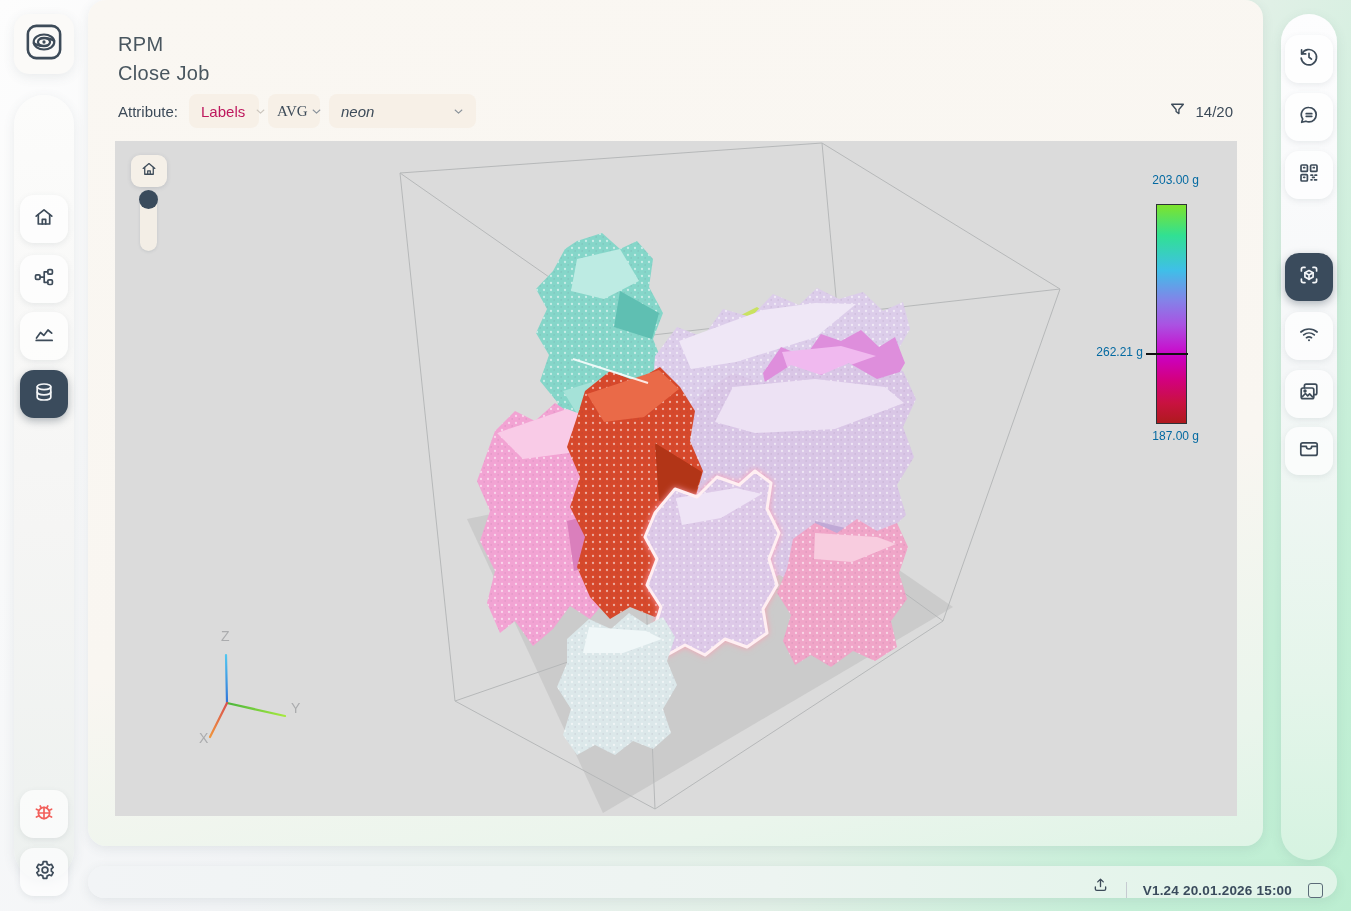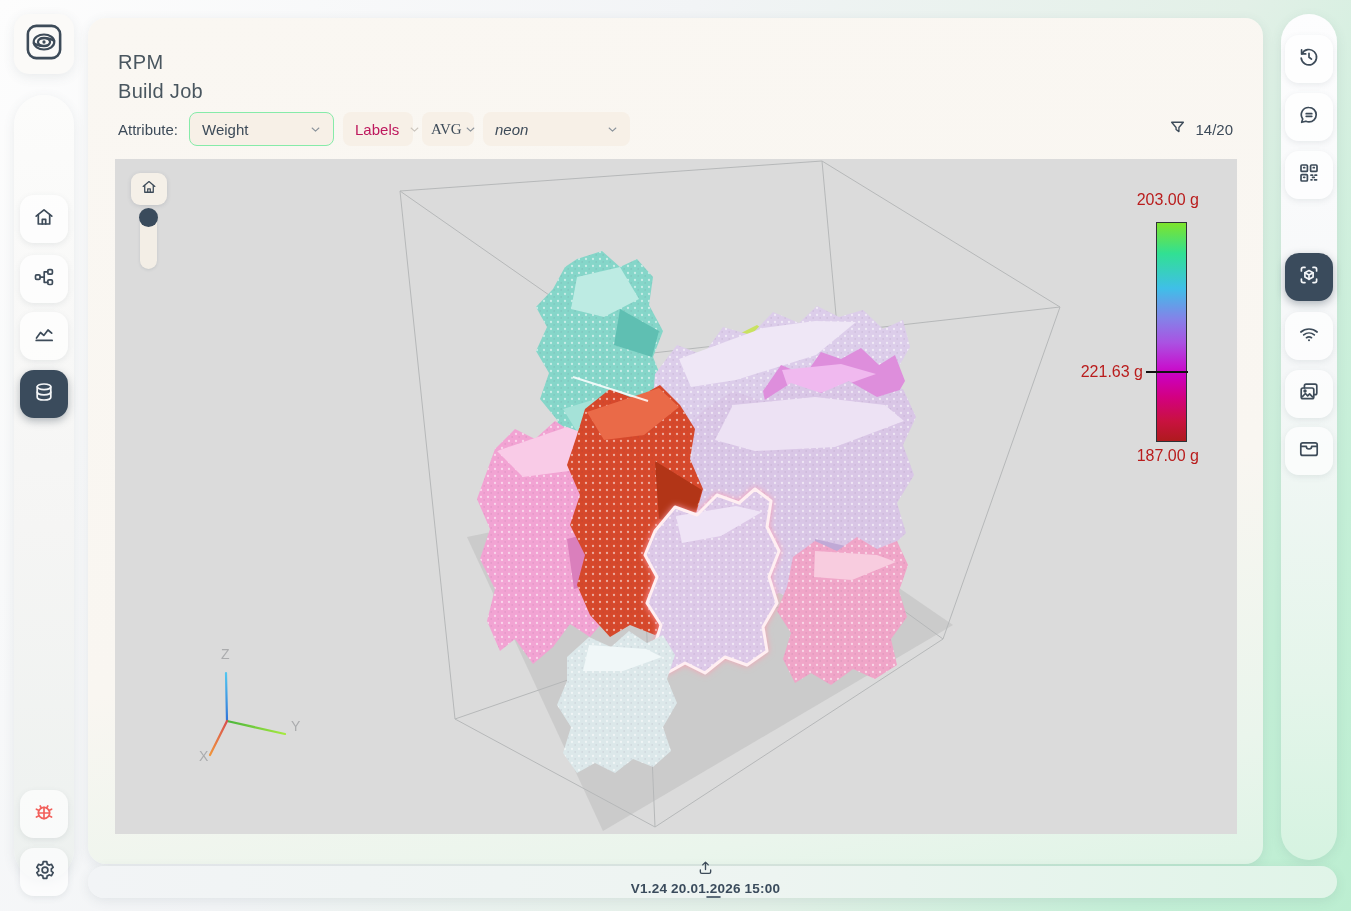--- a/index.html
+++ b/index.html
@@ -23,21 +23,21 @@
   .rail-btn svg{ width:24px; height:24px; color:#3D4B59; }
   .rail-btn.active{ background:#3A4B5C; box-shadow:0 3px 8px rgba(40,55,70,.35); }
   .rail-btn.active svg{ color:#F4F6F8; }
   .rail-btn.danger svg{ color:#F2615C; }
 
   
   .right-rail{ left:1281px; top:14px; width:56px; height:846px; border-radius:28px;
     background:linear-gradient(180deg,#FDFDFE 0%,#F5F7F8 42%,#E4F5EA 80%,#D6F3E1 100%); }
 
   
-  .main-panel{ left:88px; top:18px; width:1175px; height:846px; border-radius:18px;
+  .main-panel{ left:88px; top:0; width:1175px; height:846px; border-radius:18px;
     background:linear-gradient(168deg,#FAF7F2 0%,#F9F6F1 62%,#EAF5EC 88%,#DFF4E6 100%); }
   .page-title{ position:absolute; left:30px; top:30px; font-size:20px; line-height:29px;
     color:#49565F; letter-spacing:.3px; }
   .hdr-btns{ position:absolute; right:30px; top:31px; display:flex; gap:10px; }
   .btn{ height:28px; border:none; border-radius:6px; padding:0 14px; font-size:15px;
     color:#33475A; cursor:pointer; font-family:inherit; letter-spacing:.2px; }
   .btn.green{ background:#73EAA2; }
   .btn.cream{ background:#F6F0E8; }
 
   
@@ -69,29 +69,29 @@
   .vp-home svg{ width:18px; height:18px; color:#3D4B59; }
   .vp-slider{ position:absolute; left:25px; top:50px; width:17px; height:60px; border-radius:9px;
     background:#F3EEE6; box-shadow:0 1px 3px rgba(70,85,100,.15); cursor:pointer; }
   .vp-knob{ position:absolute; left:24px; top:49px; width:19px; height:19px; border-radius:50%;
     background:#3A4B5C; cursor:pointer; }
 
   
   .cbar{ position:absolute; left:1041px; top:63px; width:31px; height:220px;
     border:1.5px solid #2E3237; }
   .cbar-tick{ position:absolute; left:1031px; top:212px; width:42px; height:2px; background:#121212; }
-  .cbar-label{ position:absolute; font-size:16px; color:#b91c1c; text-align:right; width:125px; }
+  .cbar-label{ position:absolute; font-size:12px; color:#0369a1; text-align:right; width:125px; }
   .cbar-max{ left:959px; top:32px; }
   .cbar-min{ left:959px; top:288px;text-align:right; }
   .cbar-mid{ left:903px; top:204px; width:125px; }
 
   
   .footer{ left:88px; top:866px; width:1249px; height:32px; border-radius:16px;
     background:linear-gradient(90deg,#F2F4F6 0%,#EDF4F1 55%,#E0F4E8 100%);
-    display:flex; align-items:center; justify-content:flex-end; padding-right:14px;flex-direction:column; }
+    display:flex; align-items:flex-end; justify-content:flex-end; padding-right:14px; }
   .footer svg{ width:19px; height:19px; color:#3D4B59; cursor:pointer; }
   .footer .divider{ width:1px; height:16px; background:#C6CBD1; margin:0 16px; }
   .footer .version{ font-size:13.5px; font-weight:bold; color:#3A4B5C; letter-spacing:.2px; }
   .footer .chk{ width:15px; height:15px; border:1.5px solid #5B6B78; border-radius:3px;
     margin-left:16px; cursor:pointer; }
 </style>
 </head>
 <body>
 
 <div class="card logo-card">
@@ -147,31 +147,25 @@
             <circle cx="13" cy="12" r="2.9"></circle>
           </svg></span>
       </div>
     </div>
 
 </div>
 
 <div class="card main-panel">
   <div class="page-title">
     <div>RPM</div>
-    <div>Build Job</div>
+    <div>Close Job</div>
   </div>
 
   <div class="toolbar">
     <span class="attr-label">Attribute:</span>
-    <div class="select attr">
-      <span>Weight</span>
-      <span class="chev"><svg viewBox="0 0 24 24" fill="none" stroke="currentColor" stroke-width="1.7" stroke-linecap="round" stroke-linejoin="round">
-            <path d="M6.6 9.6 12 14.6l5.4-5"></path>
-          </svg></span>
-    </div>
     <div class="select labels">
       <span>Labels</span>
       <span class="chev"><svg viewBox="0 0 24 24" fill="none" stroke="currentColor" stroke-width="1.7" stroke-linecap="round" stroke-linejoin="round">
             <path d="M6.6 9.6 12 14.6l5.4-5"></path>
           </svg></span>
     </div>
     <div class="select agg">
       <span>AVG</span>
       <span class="chev"><svg viewBox="0 0 24 24" fill="none" stroke="currentColor" stroke-width="1.7" stroke-linecap="round" stroke-linejoin="round">
             <path d="M6.6 9.6 12 14.6l5.4-5"></path>
@@ -299,21 +293,21 @@
             <path d="M6.3 9.7V19h11.4V9.7"></path>
             <path d="M10.3 19v-4.6h3.4V19"></path>
           </svg></span>
     </div>
     <div class="vp-slider"></div>
     <div class="vp-knob"></div>
 
     <div class="cbar" id="colorbar" style="background: linear-gradient(rgb(125, 227, 44) 0%, rgb(49, 224, 147) 14%, rgb(63, 191, 232) 30%, rgb(132, 130, 232) 44%, rgb(170, 82, 226) 55%, rgb(198, 20, 206) 66%, rgb(203, 0, 190) 70%, rgb(211, 0, 128) 80%, rgb(200, 18, 63) 91%, rgb(175, 26, 30) 100%);"></div>
     <div class="cbar-tick"></div>
     <div class="cbar-label cbar-max">203.00 g</div>
-    <div class="cbar-label cbar-mid">221.63 g</div>
+    <div class="cbar-label cbar-mid">262.21 g</div>
     <div class="cbar-label cbar-min">187.00 g</div>
   </div>
 </div>
 
 <div class="card right-rail">
   <div id="right-rail-items">
       <div class="rail-btn" style="top: 21px;">
         <span><svg viewBox="0 0 24 24" fill="none" stroke="currentColor" stroke-width="1.7" stroke-linecap="round" stroke-linejoin="round">
             <path d="M4.6 4.9v4h4.1"></path>
             <path d="M4.9 8.9a7.7 7.7 0 1 1-.7 4.2"></path>

